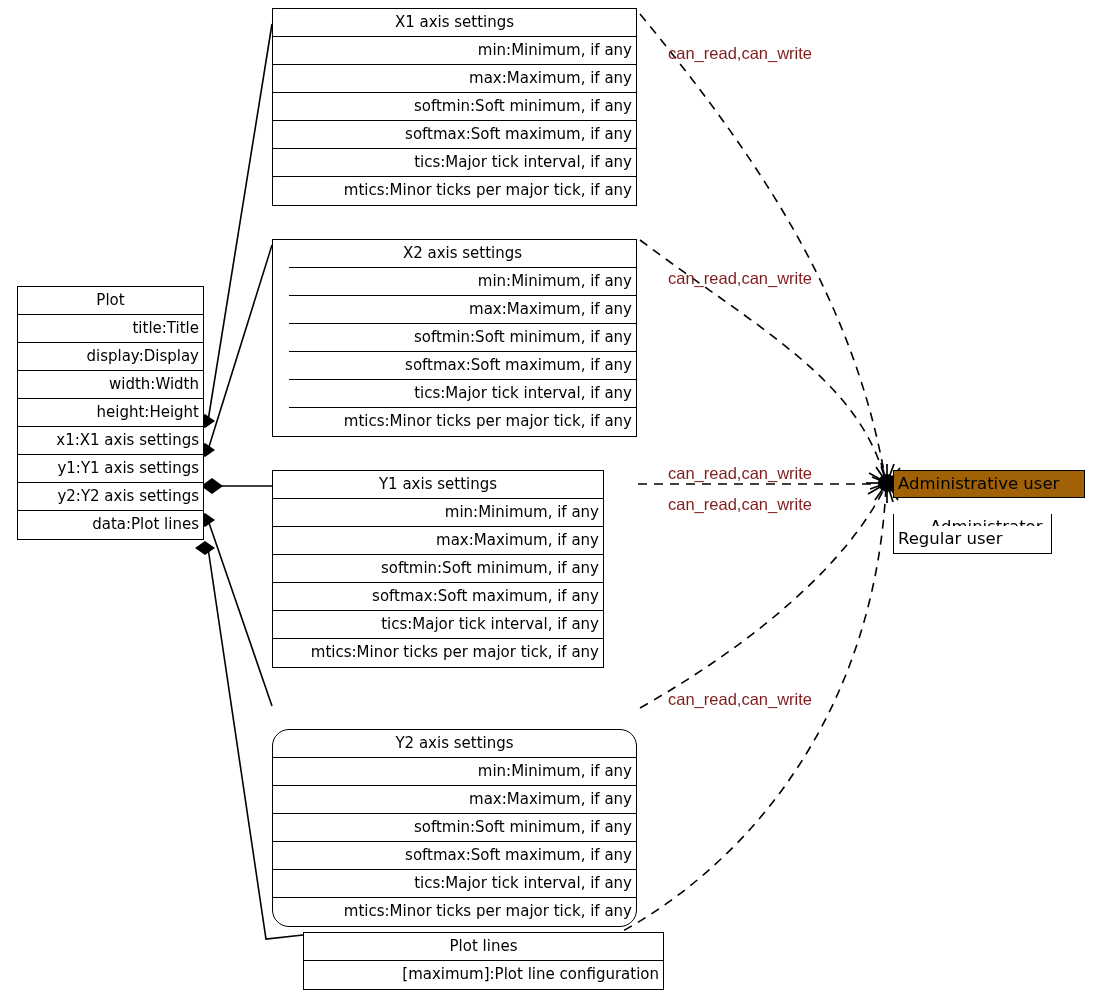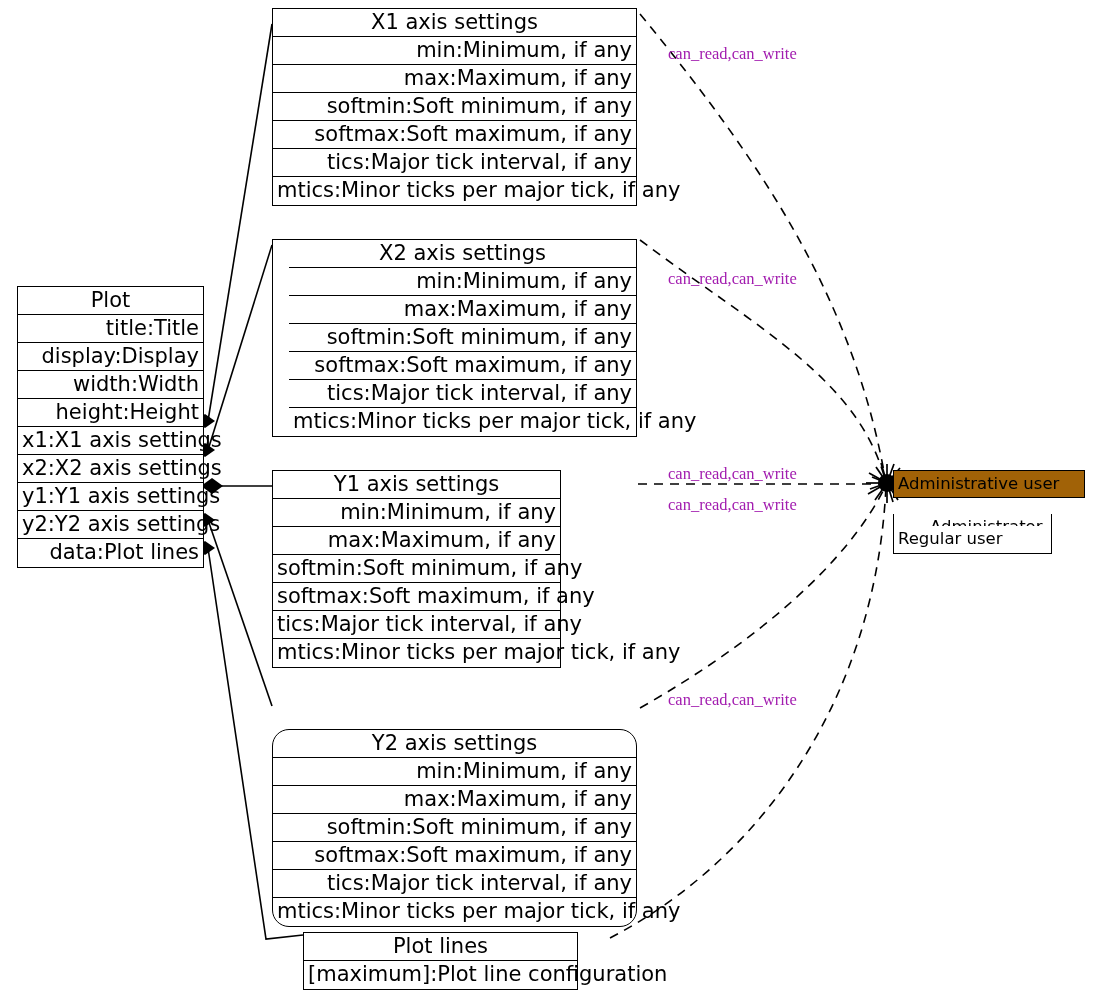--- a/index.html
+++ b/index.html
@@ -3,28 +3,28 @@
 <meta charset="utf-8">
 <style>
   html,body{margin:0;padding:0;background:#ffffff;}
   body{width:1096px;height:1001px;position:relative;overflow:hidden;
        font-family:"DejaVu Sans","Liberation Sans",sans-serif;}
   #canvas{position:absolute;left:0;top:0;width:1096px;height:1001px;}
   svg.edges{position:absolute;left:0;top:0;width:1096px;height:1001px;pointer-events:none;}
 
   .uml-class{position:absolute;border:1.6px solid #000;background:#fff;box-sizing:border-box;}
   .uml-row{box-sizing:border-box;border-bottom:1.6px solid #000;
-           font-size:21px;line-height:27px;height:28px;padding:0 4px;
+           font-size:15px;line-height:27px;height:28px;padding:0 4px;
            color:#000;white-space:nowrap;overflow:visible;}
   .uml-row:last-child{border-bottom:none;}
   .uml-title{text-align:center;}
   .uml-attr{text-align:right;}
 
-  .edge-label{position:absolute;font-family:Liberation Serif, serif;
-              font-size:16.5px;color:#a21caf;white-space:nowrap;}
+  .edge-label{position:absolute;font-family:Liberation Sans, sans-serif;
+              font-size:16.5px;color:#7f1d1d;white-space:nowrap;}
 
   
   #admin-user-class{position:absolute;}
   #admin-user-class .wide{position:absolute;left:0;top:0;width:192px;height:28px;
         border:1.6px solid #000;background:#a16207;box-sizing:border-box;
         font-size:16.5px;line-height:25px;padding:0 4px;white-space:nowrap;}
   #admin-user-class .narrow{position:absolute;left:0;width:159px;height:28px;
         border:1.6px solid #000;border-top:none;background:#fff;box-sizing:border-box;
         font-size:16.5px;line-height:25px;padding:0 4px;white-space:nowrap;}
 </style>
@@ -78,21 +78,20 @@
     </g>
   </svg>
 
   <div class="uml-class" id="plot-class" style="left:17px;top:286px;width:187px;">
     <div class="uml-row uml-title">Plot</div>
     <div class="uml-row uml-attr">title:Title</div>
     <div class="uml-row uml-attr">display:Display</div>
     <div class="uml-row uml-attr">width:Width</div>
     <div class="uml-row uml-attr">height:Height</div>
     <div class="uml-row uml-attr">x1:X1 axis settings</div>
-    <div class="uml-row uml-attr">x2:X2 axis settings</div>
     <div class="uml-row uml-attr">y1:Y1 axis settings</div>
     <div class="uml-row uml-attr">y2:Y2 axis settings</div>
     <div class="uml-row uml-attr">data:Plot lines</div>
   </div>
 
   <div class="uml-class" id="x1-class" style="left:272px;top:8px;width:365px;">
     <div class="uml-row uml-title">X1 axis settings</div>
     <div class="uml-row uml-attr">min:Minimum, if any</div>
     <div class="uml-row uml-attr">max:Maximum, if any</div>
     <div class="uml-row uml-attr">softmin:Soft minimum, if any</div>
@@ -104,41 +103,41 @@
   <div class="uml-class" id="x2-class" style="left:272px;top:239px;width:365px;padding-left:16px;">
     <div class="uml-row uml-title">X2 axis settings</div>
     <div class="uml-row uml-attr">min:Minimum, if any</div>
     <div class="uml-row uml-attr">max:Maximum, if any</div>
     <div class="uml-row uml-attr">softmin:Soft minimum, if any</div>
     <div class="uml-row uml-attr">softmax:Soft maximum, if any</div>
     <div class="uml-row uml-attr">tics:Major tick interval, if any</div>
     <div class="uml-row uml-attr">mtics:Minor ticks per major tick, if any</div>
   </div>
 
-  <div class="uml-class" id="y1-class" style="left:272px;top:470px;width:289px;">
+  <div class="uml-class" id="y1-class" style="left:272px;top:470px;width:332px;">
     <div class="uml-row uml-title">Y1 axis settings</div>
     <div class="uml-row uml-attr">min:Minimum, if any</div>
     <div class="uml-row uml-attr">max:Maximum, if any</div>
     <div class="uml-row uml-attr">softmin:Soft minimum, if any</div>
     <div class="uml-row uml-attr">softmax:Soft maximum, if any</div>
     <div class="uml-row uml-attr">tics:Major tick interval, if any</div>
     <div class="uml-row uml-attr">mtics:Minor ticks per major tick, if any</div>
   </div>
 
   <div class="uml-class" id="y2-class" style="left:272px;top:729px;width:365px;border-radius:17px;">
     <div class="uml-row uml-title">Y2 axis settings</div>
     <div class="uml-row uml-attr">min:Minimum, if any</div>
     <div class="uml-row uml-attr">max:Maximum, if any</div>
     <div class="uml-row uml-attr">softmin:Soft minimum, if any</div>
     <div class="uml-row uml-attr">softmax:Soft maximum, if any</div>
     <div class="uml-row uml-attr">tics:Major tick interval, if any</div>
     <div class="uml-row uml-attr">mtics:Minor ticks per major tick, if any</div>
   </div>
 
-  <div class="uml-class" id="plotlines-class" style="left:303px;top:932px;width:275px;">
+  <div class="uml-class" id="plotlines-class" style="left:303px;top:932px;width:361px;">
     <div class="uml-row uml-title">Plot lines</div>
     <div class="uml-row uml-attr">[maximum]:Plot line configuration</div>
   </div>
 
   <div id="admin-user-class" style="left:893px;top:470px;width:192px;height:87px;">
     <div class="wide">Administrative user</div>
     <div class="narrow" style="top:44px;padding-left:36px;">Administrator</div>
     <div class="narrow" style="top:56px;">Regular user</div>
   </div>
 

